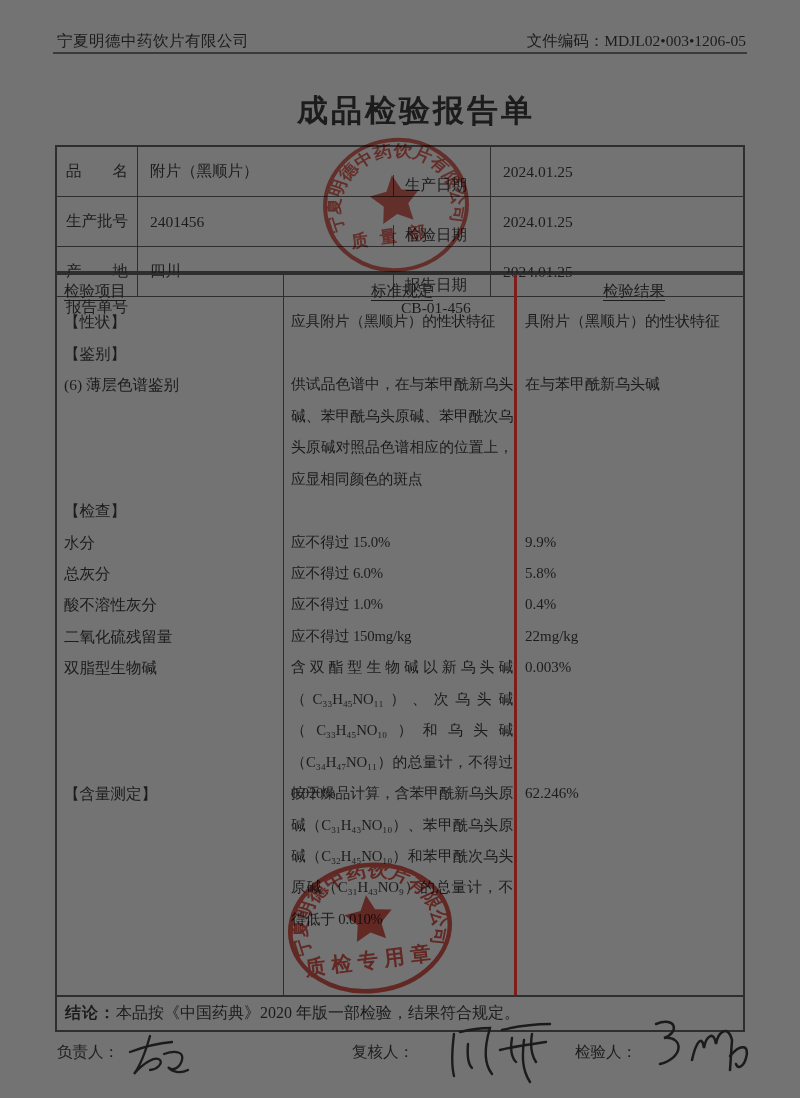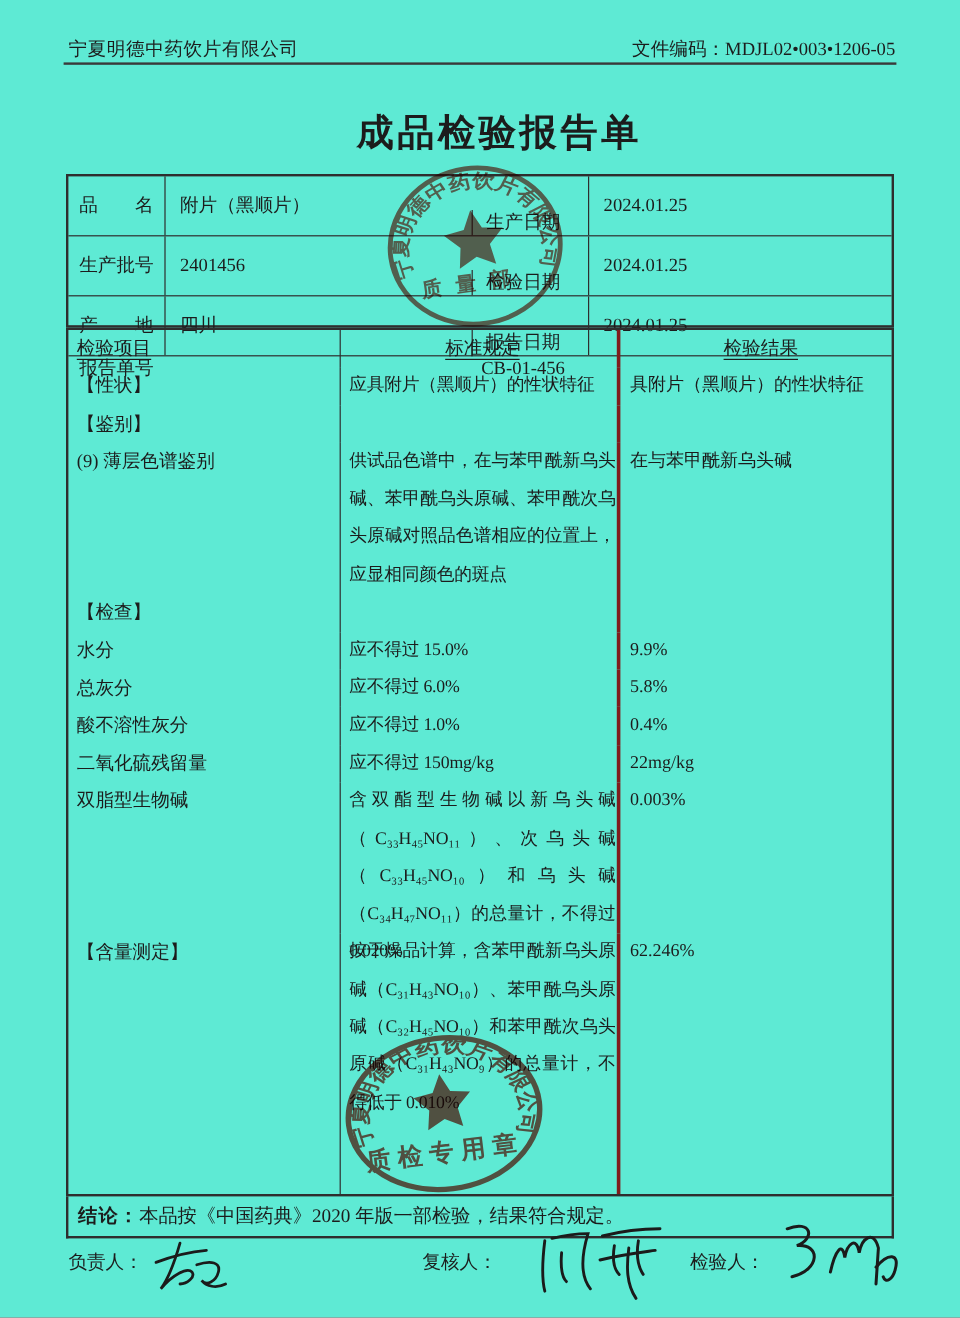--- a/index.html
+++ b/index.html
@@ -1,17 +1,17 @@
 <!DOCTYPE html>
 <html><head>
 <meta charset="utf-8">
 <style>
   html,body{margin:0;padding:0;background:#888;}
   #page{
-    position:relative;width:800px;height:1098px;background:#5eead4;
+    position:relative;width:800px;height:1098px;background:#737373;
     font-family:"Liberation Serif","DejaVu Serif",serif;color:#1c1c1c;
     overflow:hidden;margin:0 auto;
   }
   .abs{position:absolute;}
   
   #hdr-company{left:57px;top:31px;font-size:15.5px;letter-spacing:.5px;}
   #hdr-doccode{right:54px;top:31px;font-size:15.5px;}
   #hdr-rule{left:53px;top:52px;width:694px;height:2.4px;background:#3a3a3a;}
   
   #title{left:16px;top:90px;width:100%;text-align:center;font-size:31px;font-weight:bold;letter-spacing:3px;}
@@ -103,21 +103,21 @@
       <div class="m-c1">【性状】</div>
       <div class="m-c2 nowrap">应具附片（黑顺片）的性状特征</div>
       <div class="m-c3">具附片（黑顺片）的性状特征</div>
     </div>
     <div class="m-row h1">
       <div class="m-c1">【鉴别】</div>
       <div class="m-c2"></div>
       <div class="m-c3"></div>
     </div>
     <div class="m-row h4">
-      <div class="m-c1">(9) 薄层色谱鉴别</div>
+      <div class="m-c1">(6) 薄层色谱鉴别</div>
       <div class="m-c2">供试品色谱中，在与苯甲酰新乌头碱、苯甲酰乌头原碱、苯甲酰次乌头原碱对照品色谱相应的位置上，应显相同颜色的斑点</div>
       <div class="m-c3">在与苯甲酰新乌头碱</div>
     </div>
     <div class="m-row h1">
       <div class="m-c1">【检查】</div>
       <div class="m-c2"></div>
       <div class="m-c3"></div>
     </div>
     <div class="m-row h1">
       <div class="m-c1">水分</div>

